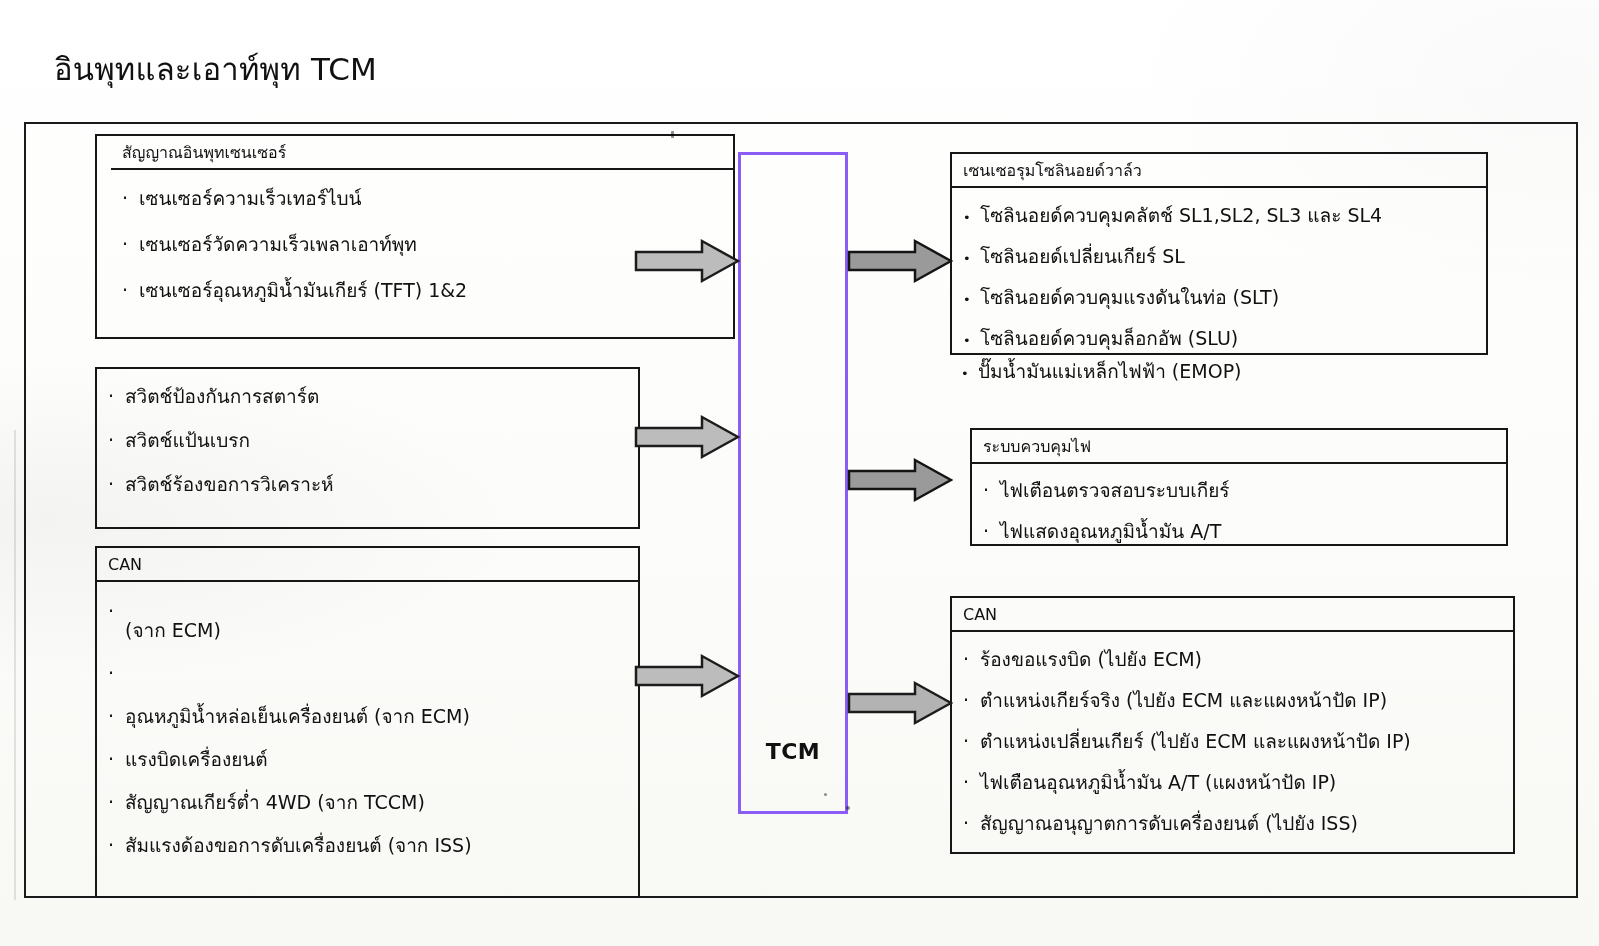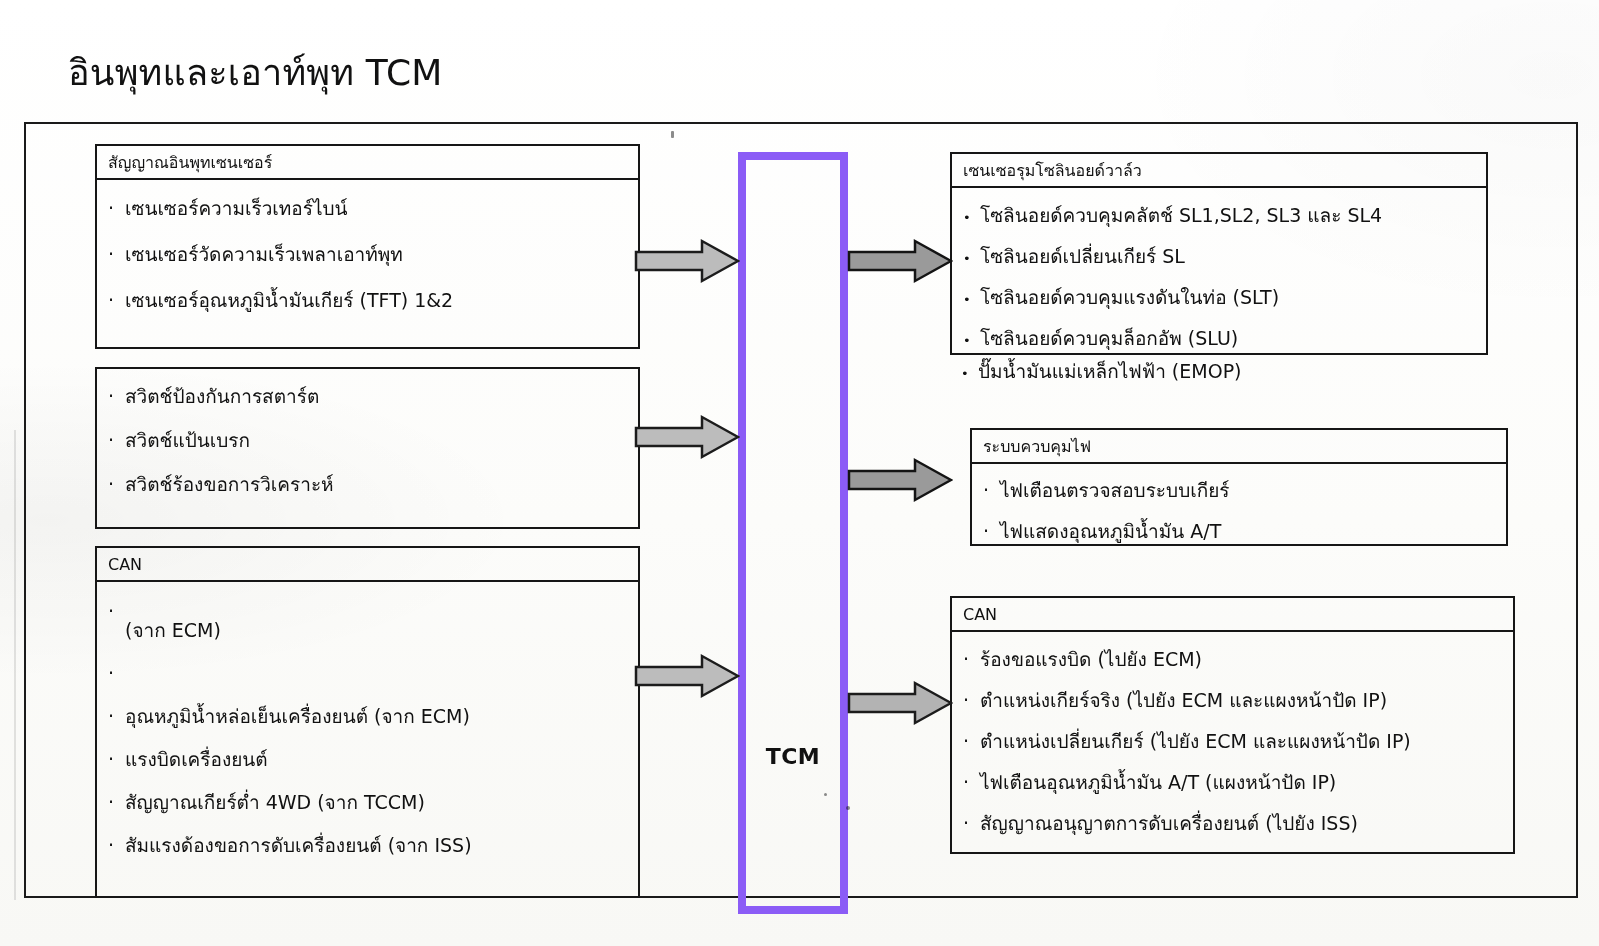--- a/index.html
+++ b/index.html
@@ -22,22 +22,22 @@
     pointer-events:none;
     z-index:0;
   }
   .scan-edge{
     position:absolute;left:14px;top:430px;width:2px;height:470px;
     background:rgba(0,0,0,0.10);
     z-index:1;
   }
 
   #page-title{
-    position:absolute;left:68px;top:44px;
-    font-size:36px;font-weight:400;letter-spacing:0.2px;
+    position:absolute;left:54px;top:44px;
+    font-size:31px;font-weight:400;letter-spacing:0.2px;
     white-space:nowrap;z-index:3;
   }
 
   
   .outer-frame{
     position:absolute;left:24px;top:122px;
     width:1554px;height:776px;
     border:2px solid #1a1a1a;
     box-sizing:border-box;
     z-index:2;
@@ -76,22 +76,22 @@
     width:17px;
     flex:0 0 17px;
     font-size:19px;
   }
   .item .mk.dot{ font-size:13px; }
   .item .tx{ display:inline-block;text-align:center; }
 
   
   .tcm-box{
     position:absolute;
-    left:738px;top:152px;width:110px;height:762px;
-    border:8px solid #8b5cf6;
+    left:738px;top:152px;width:110px;height:662px;
+    border:3px solid #8b5cf6;
     box-sizing:border-box;
     z-index:5;
   }
   .tcm-label{
     position:absolute;left:0;right:0;top:584px;
     text-align:center;
     font-size:22px;font-weight:bold;letter-spacing:0.5px;
   }
 
   
@@ -103,21 +103,21 @@
 </head>
 <body>
 
 <div class="paper-tint"></div>
 <div class="scan-edge"></div>
 
 <div id="page-title">อินพุทและเอาท์พุท TCM</div>
 
 <div class="outer-frame"></div>
 
-<div class="panel" style="left:95px;top:144px;width:545px;height:205px;">
+<div class="panel" style="left:95px;top:134px;width:640px;height:205px;padding-left:14px;">
   <div class="panel-title">สัญญาณอินพุทเซนเซอร์</div>
   <div class="panel-body">
     <div class="item" style="margin-top:9px;">
       <span class="mk">·</span>
       <span class="tx">เซนเซอร์ความเร็วเทอร์ไบน์</span>
     </div>
     <div class="item" style="margin-top:27px;">
       <span class="mk">·</span>
       <span class="tx">เซนเซอร์วัดความเร็วเพลาเอาท์พุท</span>
     </div>

